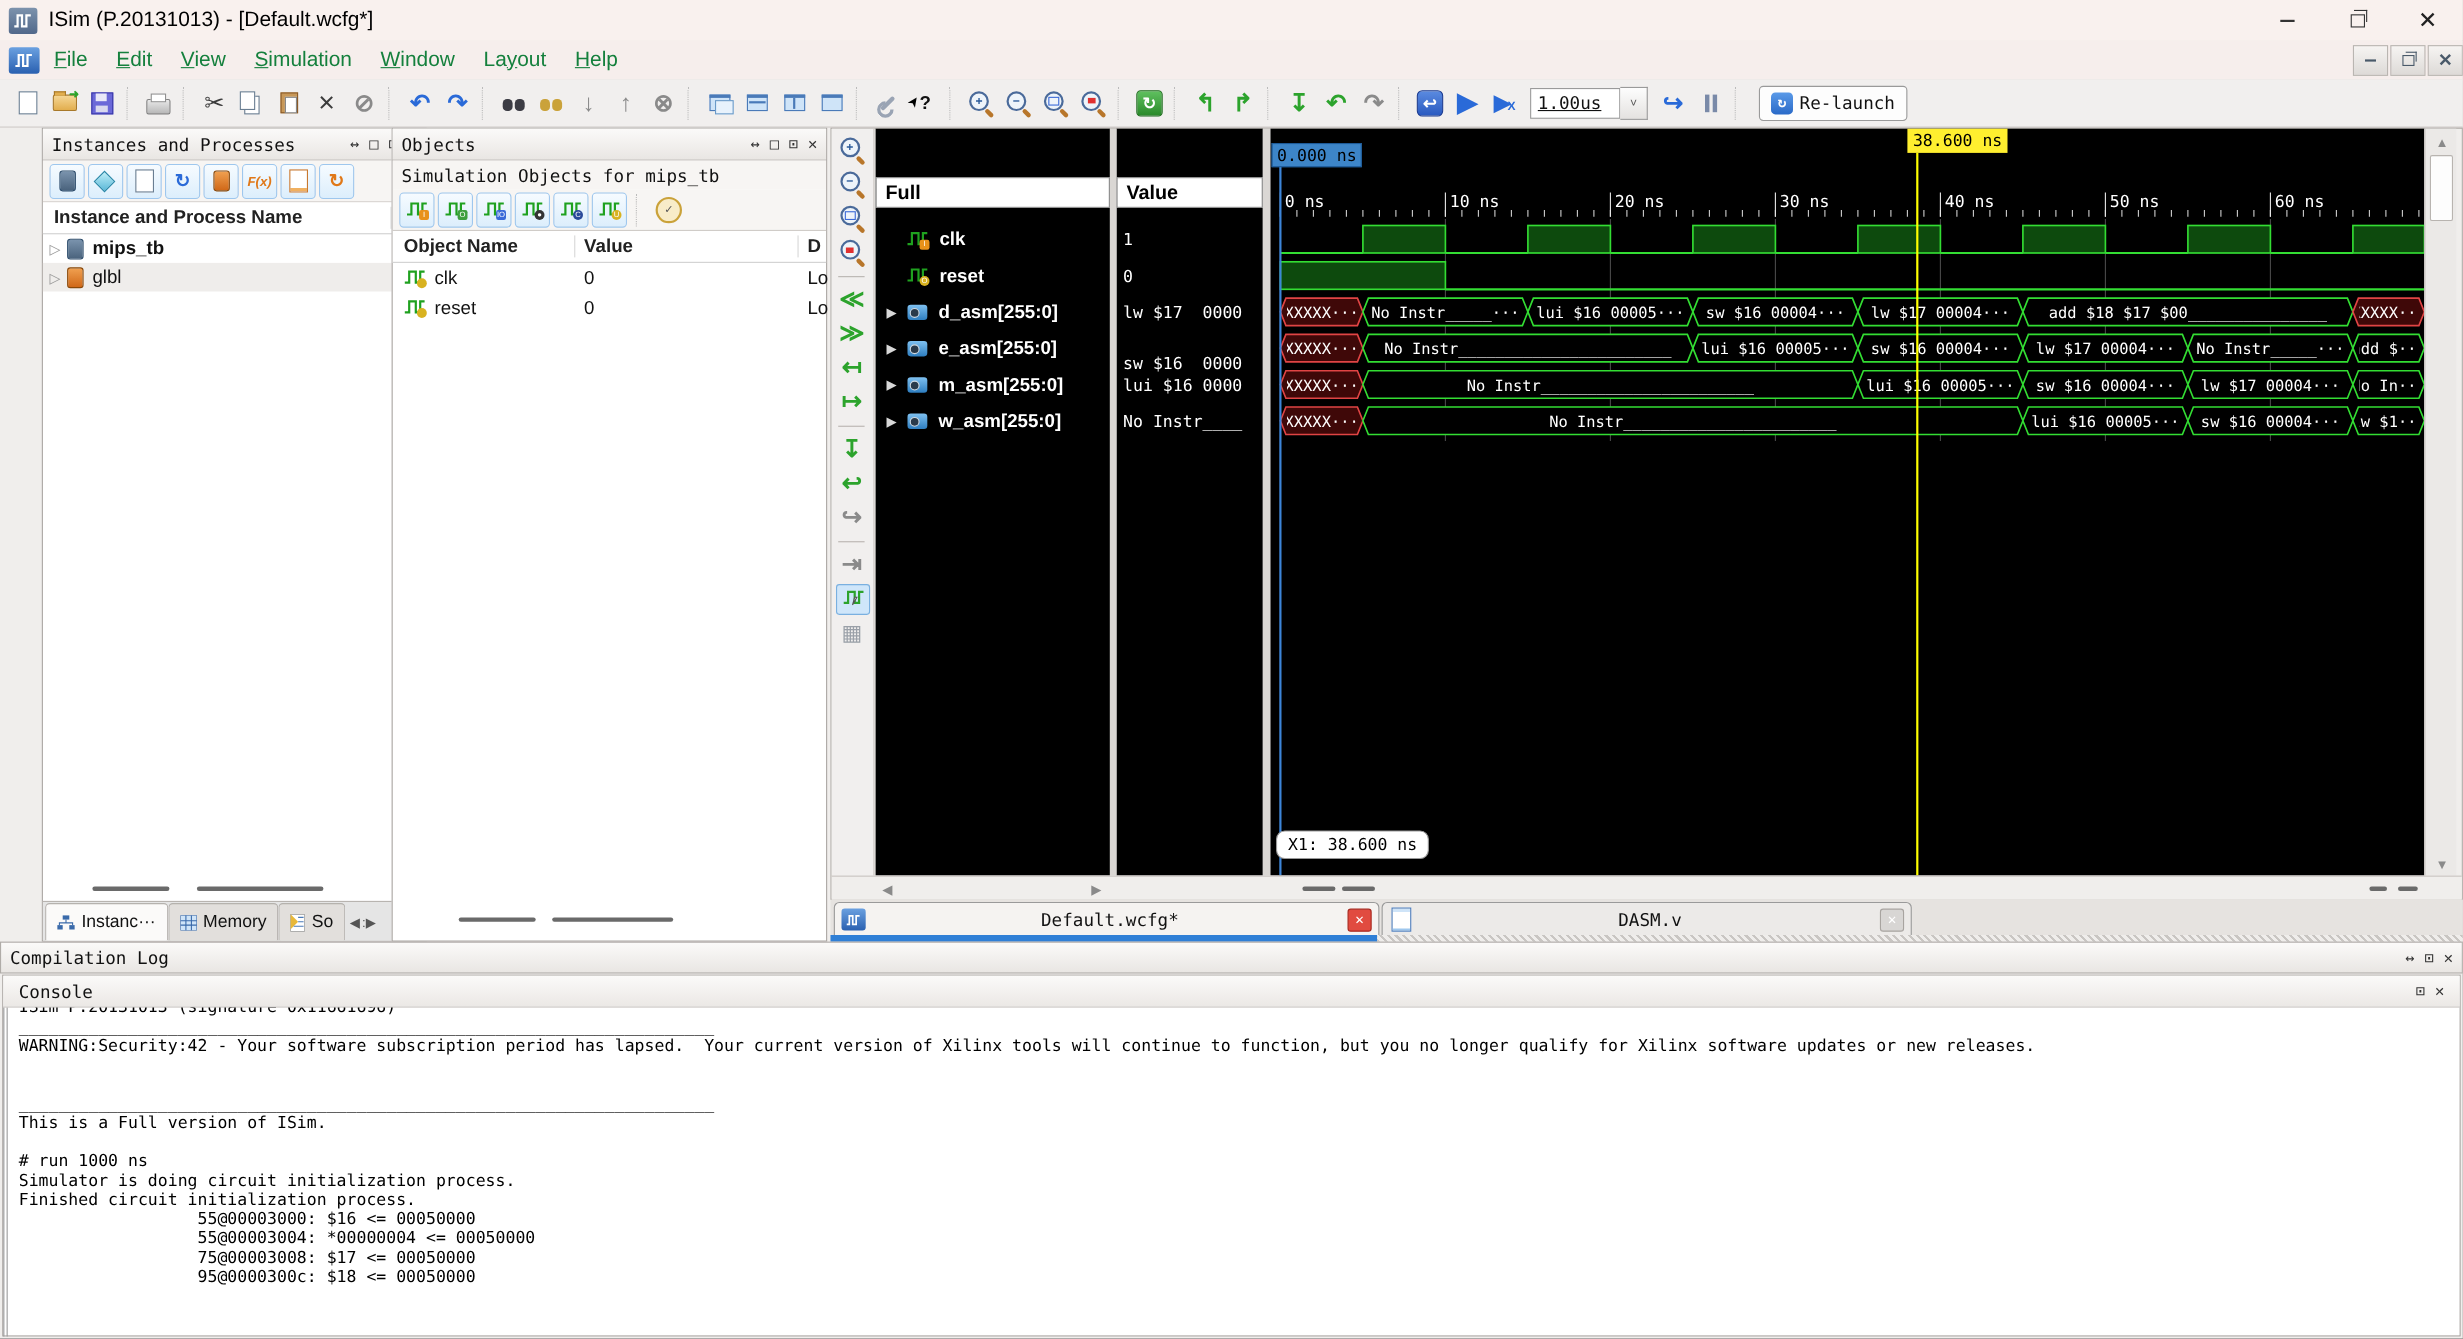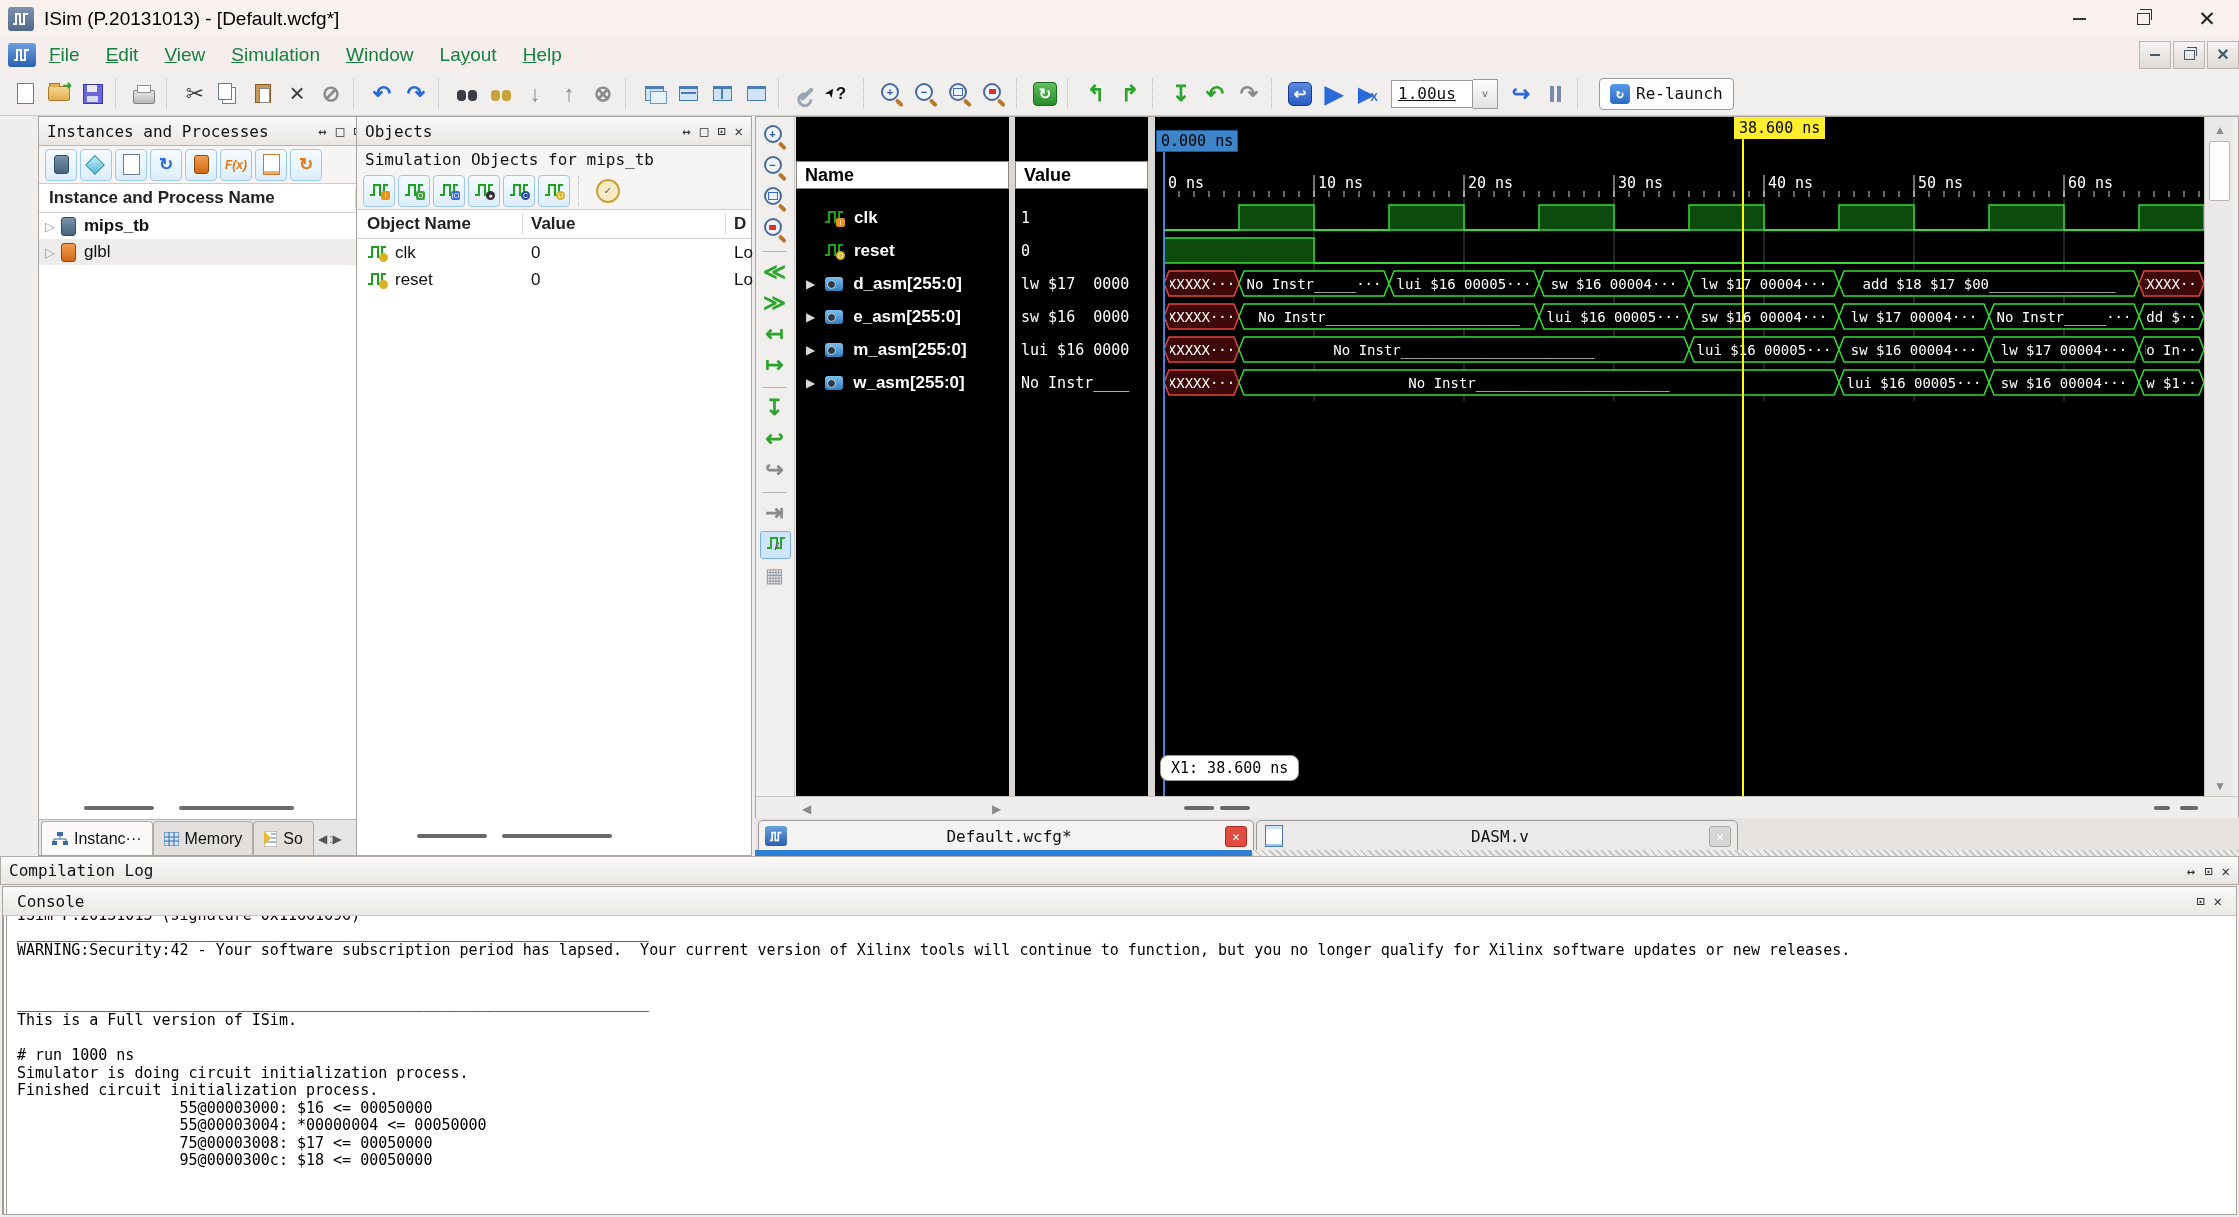--- a/index.html
+++ b/index.html
@@ -571,21 +571,21 @@
         <div class="vbtn" style="top: 445px;">
           <span class="" style="font-size: 20px; color: rgb(154, 160, 168);">▦</span>
         </div>
       </div>
 
     <div class="wcol" style="left:40px;width:213px;"></div>
     <div class="wcol" style="left:259px;width:133px;"></div>
     <div class="abs" style="left:253px;top:0;width:6px;height:679px;background:#dad7d4;"></div>
     <div class="abs" style="left:392px;top:0;width:7px;height:679px;background:#dad7d4;"></div>
     <div class="wheader" style="left:40px;width:213px;">
-        <span>Name</span>
+        <span>Full</span>
       </div>
     <div class="wheader" style="left:259px;width:133px;">
         <span>Value</span>
       </div>
     <div id="wave-names">
         <div class="wrow" style="left: 40px; width: 213px; top: 84px;">
           <span style="width: 20px; display: inline-block;"></span>
           <span class="stepicon" style="margin-left: 8px;">
             <svg width="20" height="17" viewBox="0 0 20 17">
               <path d="M1 13 h4 V3 h6 v10 h4 V3 h4" fill="none" stroke="#1fa11f" stroke-width="2"></path>
@@ -628,21 +628,21 @@
     <div id="wave-values">
         <div class="wrow" style="left: 259px; width: 133px; top: 84px; overflow: hidden;">
           <span class="wval" style="margin-left: 6px;">1</span>
         </div>
         <div class="wrow" style="left: 259px; width: 133px; top: 117px; overflow: hidden;">
           <span class="wval" style="margin-left: 6px;">0</span>
         </div>
         <div class="wrow" style="left: 259px; width: 133px; top: 150px; overflow: hidden;">
           <span class="wval" style="margin-left: 6px;">lw $17  0000</span>
         </div>
-        <div class="wrow" style="left: 259px; width: 133px; top: 183px; overflow: hidden; text-align: center;">
+        <div class="wrow" style="left: 259px; width: 133px; top: 196px; overflow: hidden; text-align: center;">
           <span class="wval" style="margin-left: 6px;">sw $16  0000</span>
         </div>
         <div class="wrow" style="left: 259px; width: 133px; top: 216px; overflow: hidden;">
           <span class="wval" style="margin-left: 6px;">lui $16 0000</span>
         </div>
         <div class="wrow" style="left: 259px; width: 133px; top: 249px; overflow: hidden;">
           <span class="wval" style="margin-left: 6px;">No Instr____</span>
         </div>
       </div>
 

